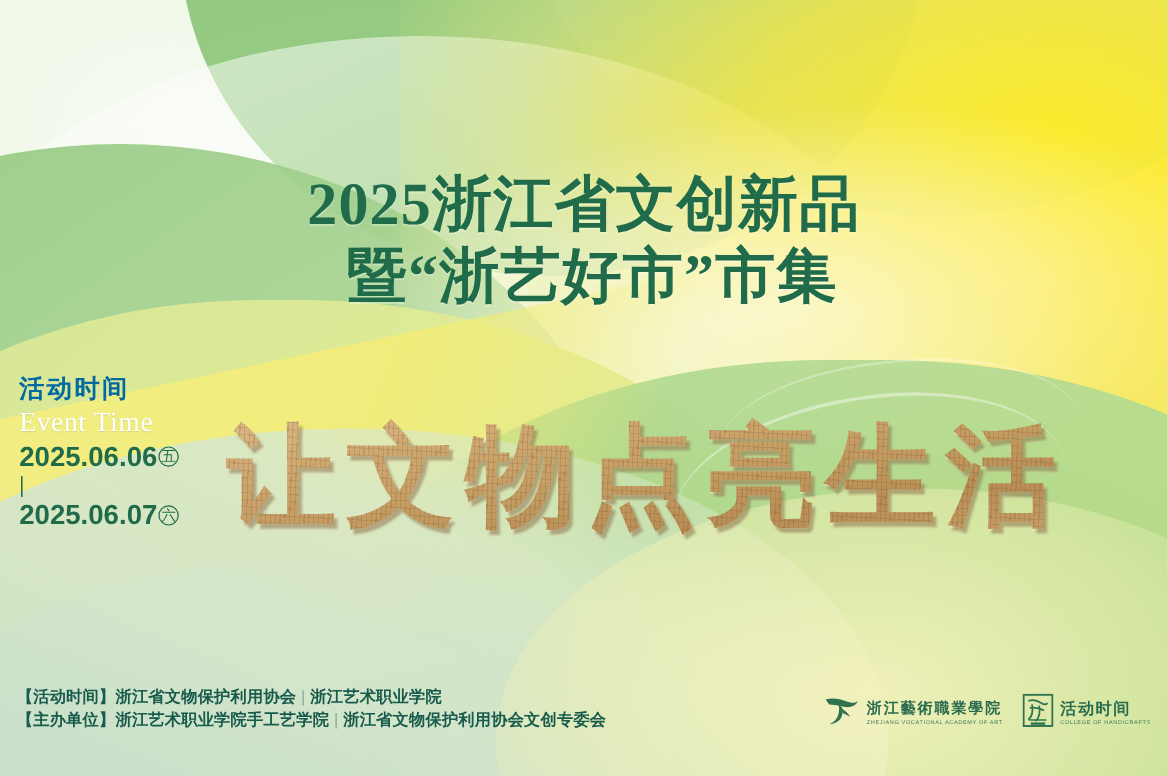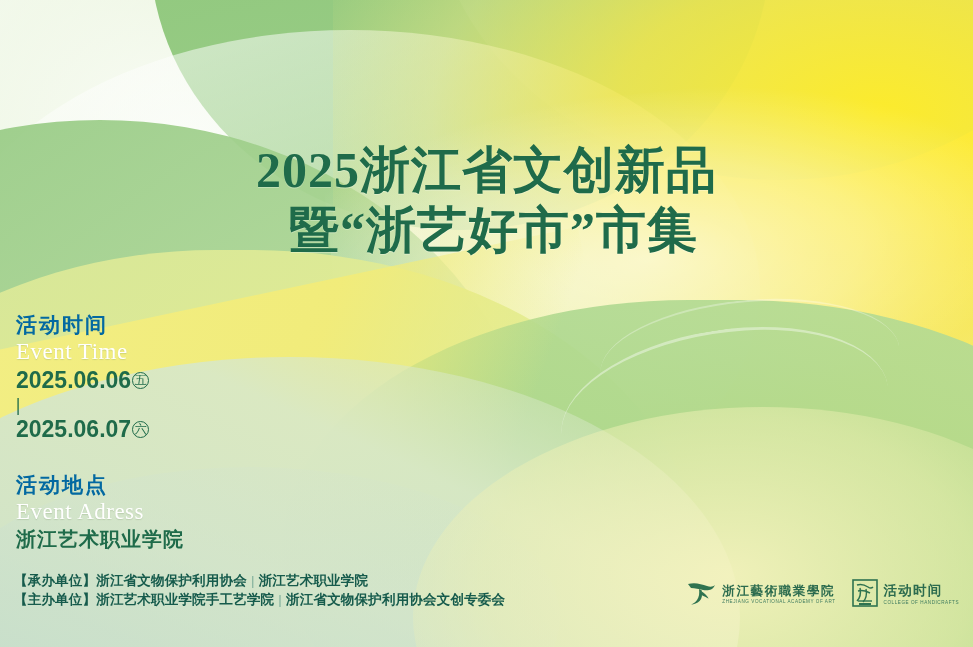--- a/index.html
+++ b/index.html
@@ -258,41 +258,37 @@
     <i class="swirl2"></i>
   </div>
 
   <div class="content">
 
     <div class="title-block">
       <div class="title-line l1">2025浙江省文创新品</div>
       <div class="title-line l2">暨“浙艺好市”市集</div>
     </div>
 
+    <div class="headline">让文物点亮生活</div>
 
     <div class="info">
 
       <div class="info-group">
         <div class="info-cn">活动时间</div>
         <div class="info-en">Event Time</div>
         <div class="info-val"><span>2025.06.06</span><span class="wk">五</span></div>
         <div class="info-dash">|</div>
         <div class="info-val"><span>2025.06.07</span><span class="wk">六</span></div>
       </div>
 
-      <div class="info-group">
-        <div class="info-cn">活动地点</div>
-        <div class="info-en">Event Adress</div>
-        <div class="info-place">浙江艺术职业学院</div>
-      </div>
 
     </div>
 
     <div class="orgs">
-      <div class="org-line"><span>【承办单位】</span><span>浙江省文物保护利用协会</span><span class="sep">|</span><span>浙江艺术职业学院</span></div>
+      <div class="org-line"><span>【活动时间】</span><span>浙江省文物保护利用协会</span><span class="sep">|</span><span>浙江艺术职业学院</span></div>
       <div class="org-line"><span>【主办单位】</span><span>浙江艺术职业学院手工艺学院</span><span class="sep">|</span><span>浙江省文物保护利用协会文创专委会</span></div>
     </div>
 
     <div class="logos">
 
       <div class="logo logo1">
         <span class="logo-mark">
           <svg width="30" height="28" viewBox="0 0 30 28" aria-hidden="true">
             <path d="M2 5 C9 3 15 5 21 7 C24 8 27 8 29 6 C27 11 22 12 17 11 C13 10.2 9 9 5 9 Z" fill="#2f7350"></path>
             <path d="M13 10 C13.6 14 13.2 18 11 21 C9.6 23 7.4 24.6 5 25.6 C8 25.4 11.4 24.2 13.6 22 C16 19.6 16.6 15.6 15.6 11.2 Z" fill="#2f7350"></path>

